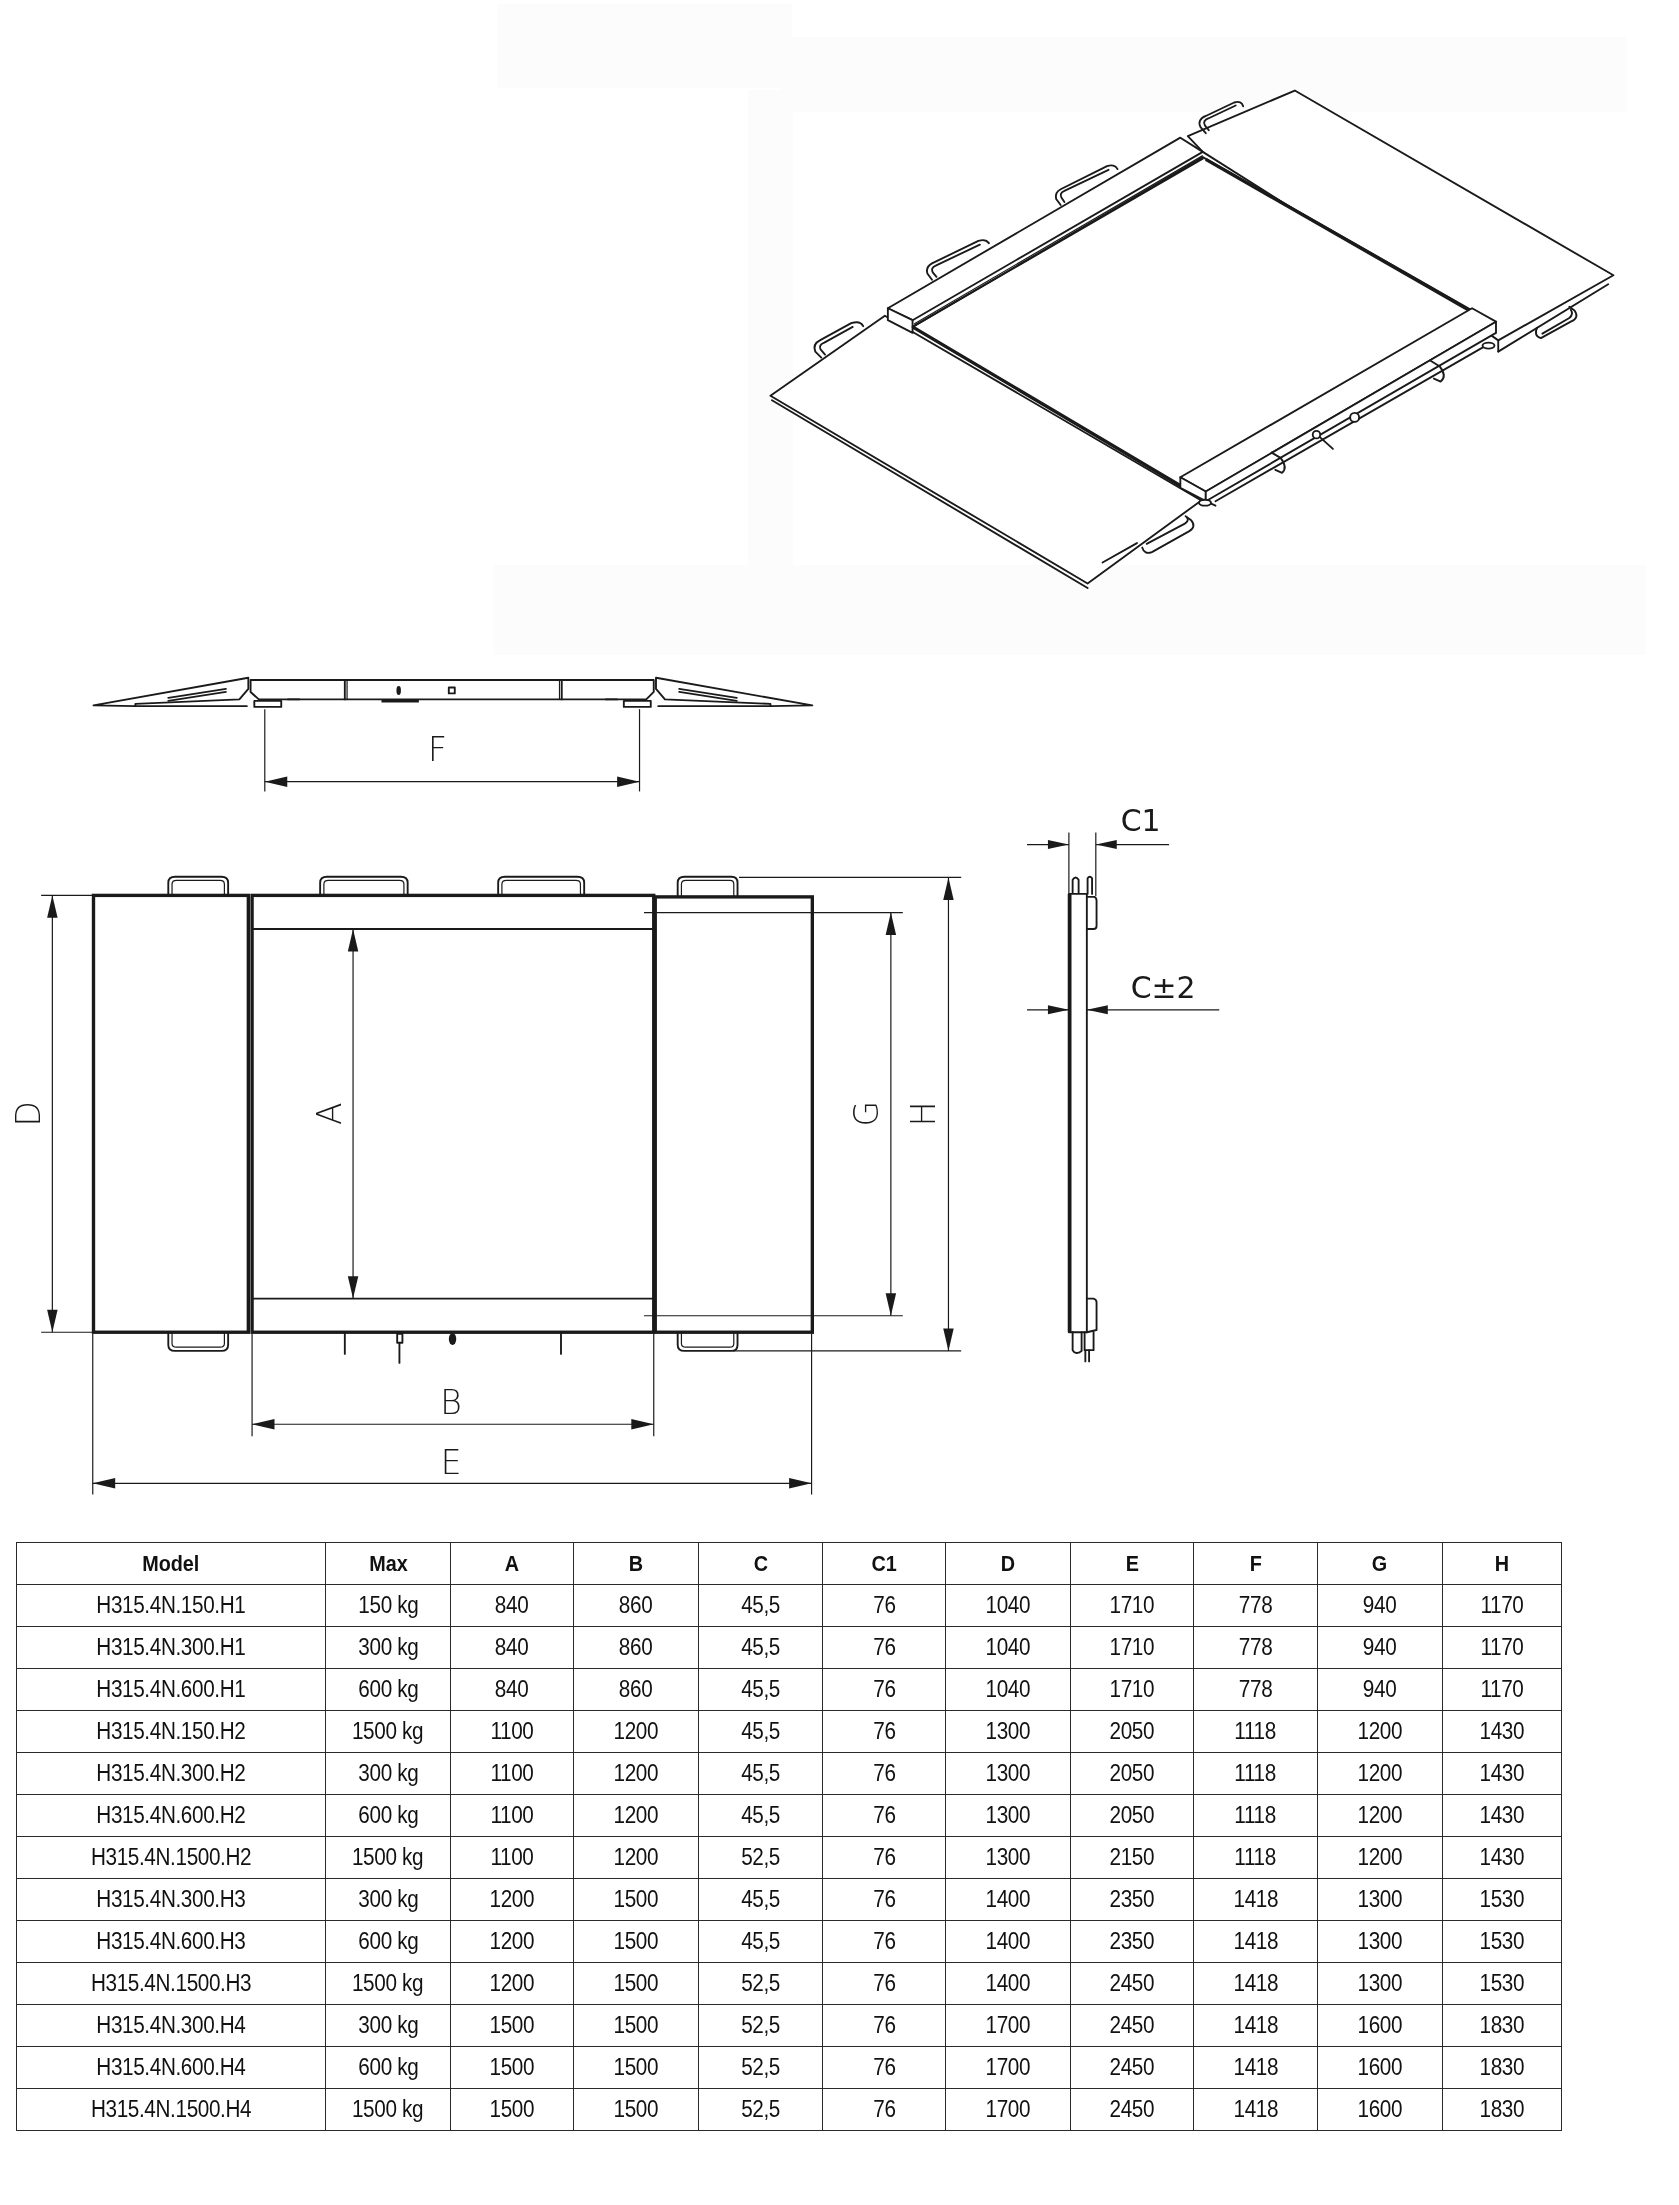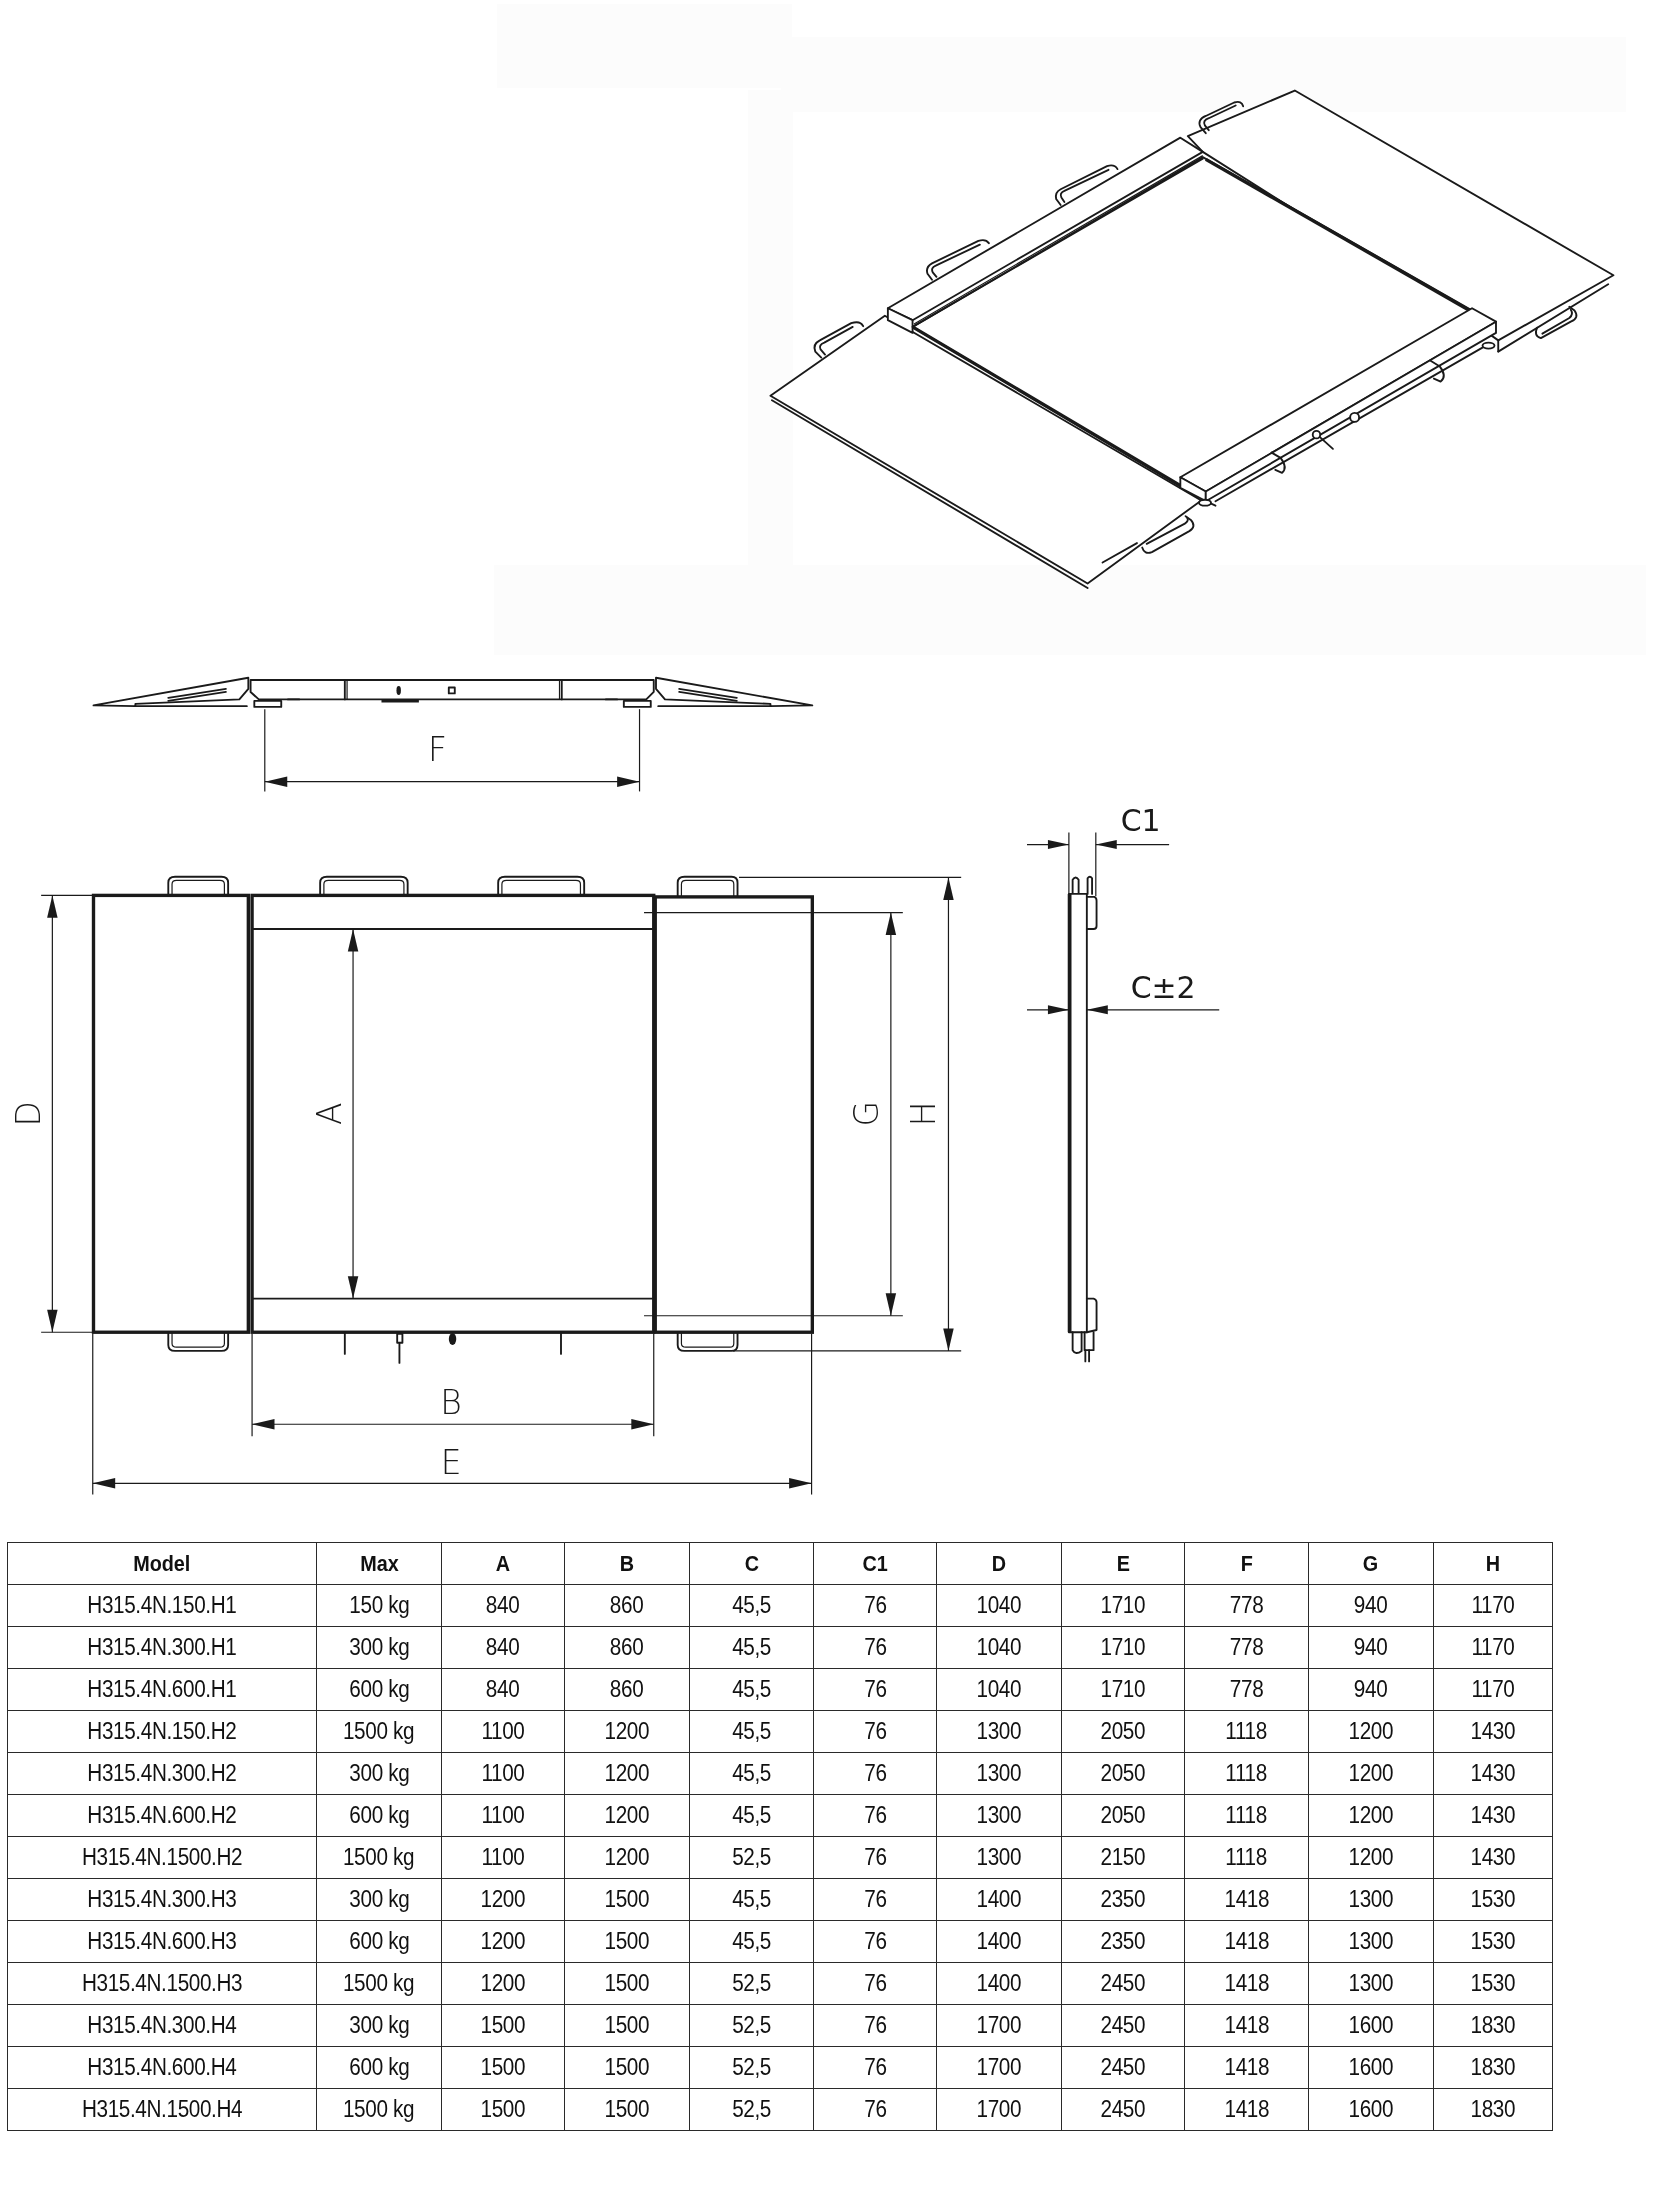--- a/index.html
+++ b/index.html
@@ -7,21 +7,21 @@
   .bg-box { position: absolute; background: #fcfcfc; }
   #drawing { position: absolute; left: 0; top: 0; width: 1680px; height: 1526px; }
   #drawing .ln { stroke: #1a1a1a; fill: none; stroke-width: 2.5; stroke-linejoin: round; stroke-linecap: round; }
   #drawing .thick { stroke: #1a1a1a; fill: none; stroke-width: 4.5; }
   #drawing .thin { stroke: #1a1a1a; fill: none; stroke-width: 1.6; }
   #drawing .fillw { fill: #ffffff; stroke: #1a1a1a; stroke-width: 2.5; stroke-linejoin: round; }
   #drawing .arrow { fill: #1a1a1a; stroke: none; }
   #drawing .dimtext { font-family: "DejaVu Sans", sans-serif; font-size: 44px; fill: #1a1a1a; font-weight: 300; }
   #drawing .dimtext-sm { font-family: "DejaVu Sans", sans-serif; font-size: 40px; fill: #1a1a1a; }
 
-  .specs { position: absolute; left: 7px; top: 1542px; width: 1546px; border-collapse: collapse; table-layout: fixed; }
+  .specs { position: absolute; left: 16px; top: 1542px; width: 1546px; border-collapse: collapse; table-layout: fixed; }
   .specs th, .specs td { border: 1.9px solid #2a2a2a; text-align: center; color: #111; height: 41px; padding: 0; }
   .specs th { font-weight: bold; font-size: 22px; }
   .specs td { font-size: 23px; letter-spacing: -0.4px; }
   .specs td span, .specs th span { display: inline-block; transform: scaleX(0.9); }
 </style>
 </head>
 <body>
 
 <div class="bg-box" style="left:497px;top:3.7px;width:295px;height:84px;"></div>
 <div class="bg-box" style="left:781px;top:37px;width:845px;height:75px;"></div>

